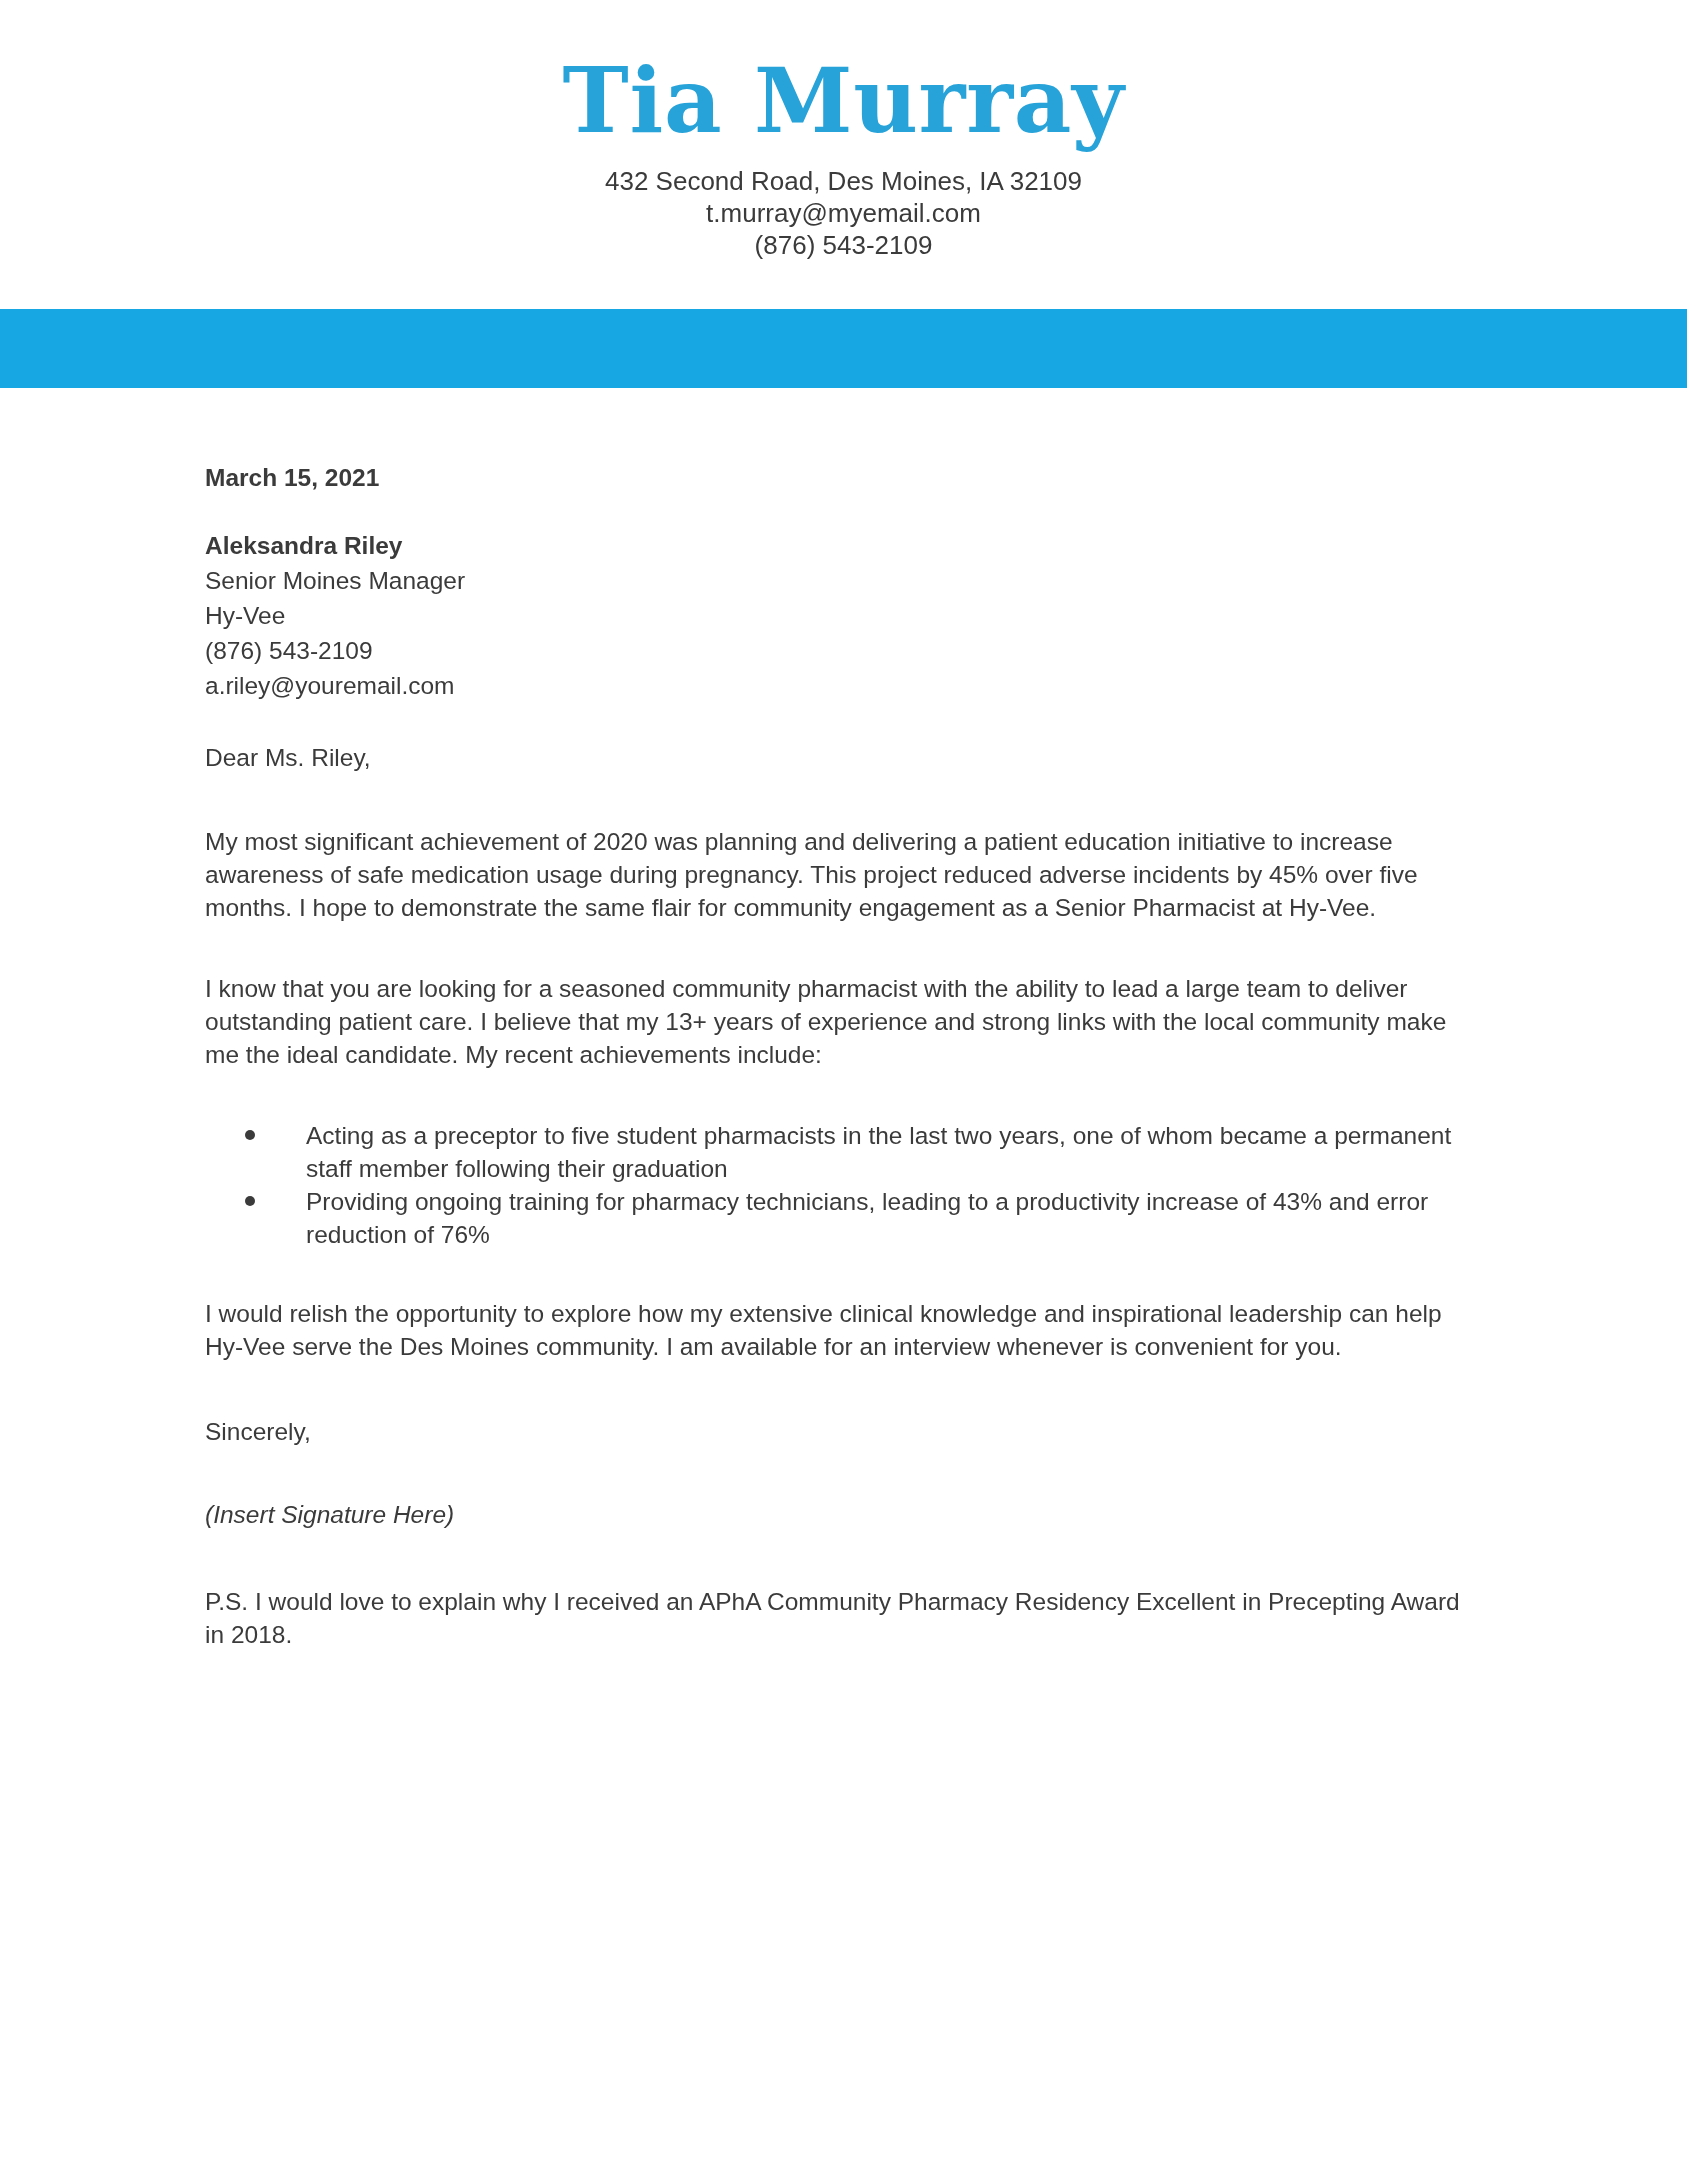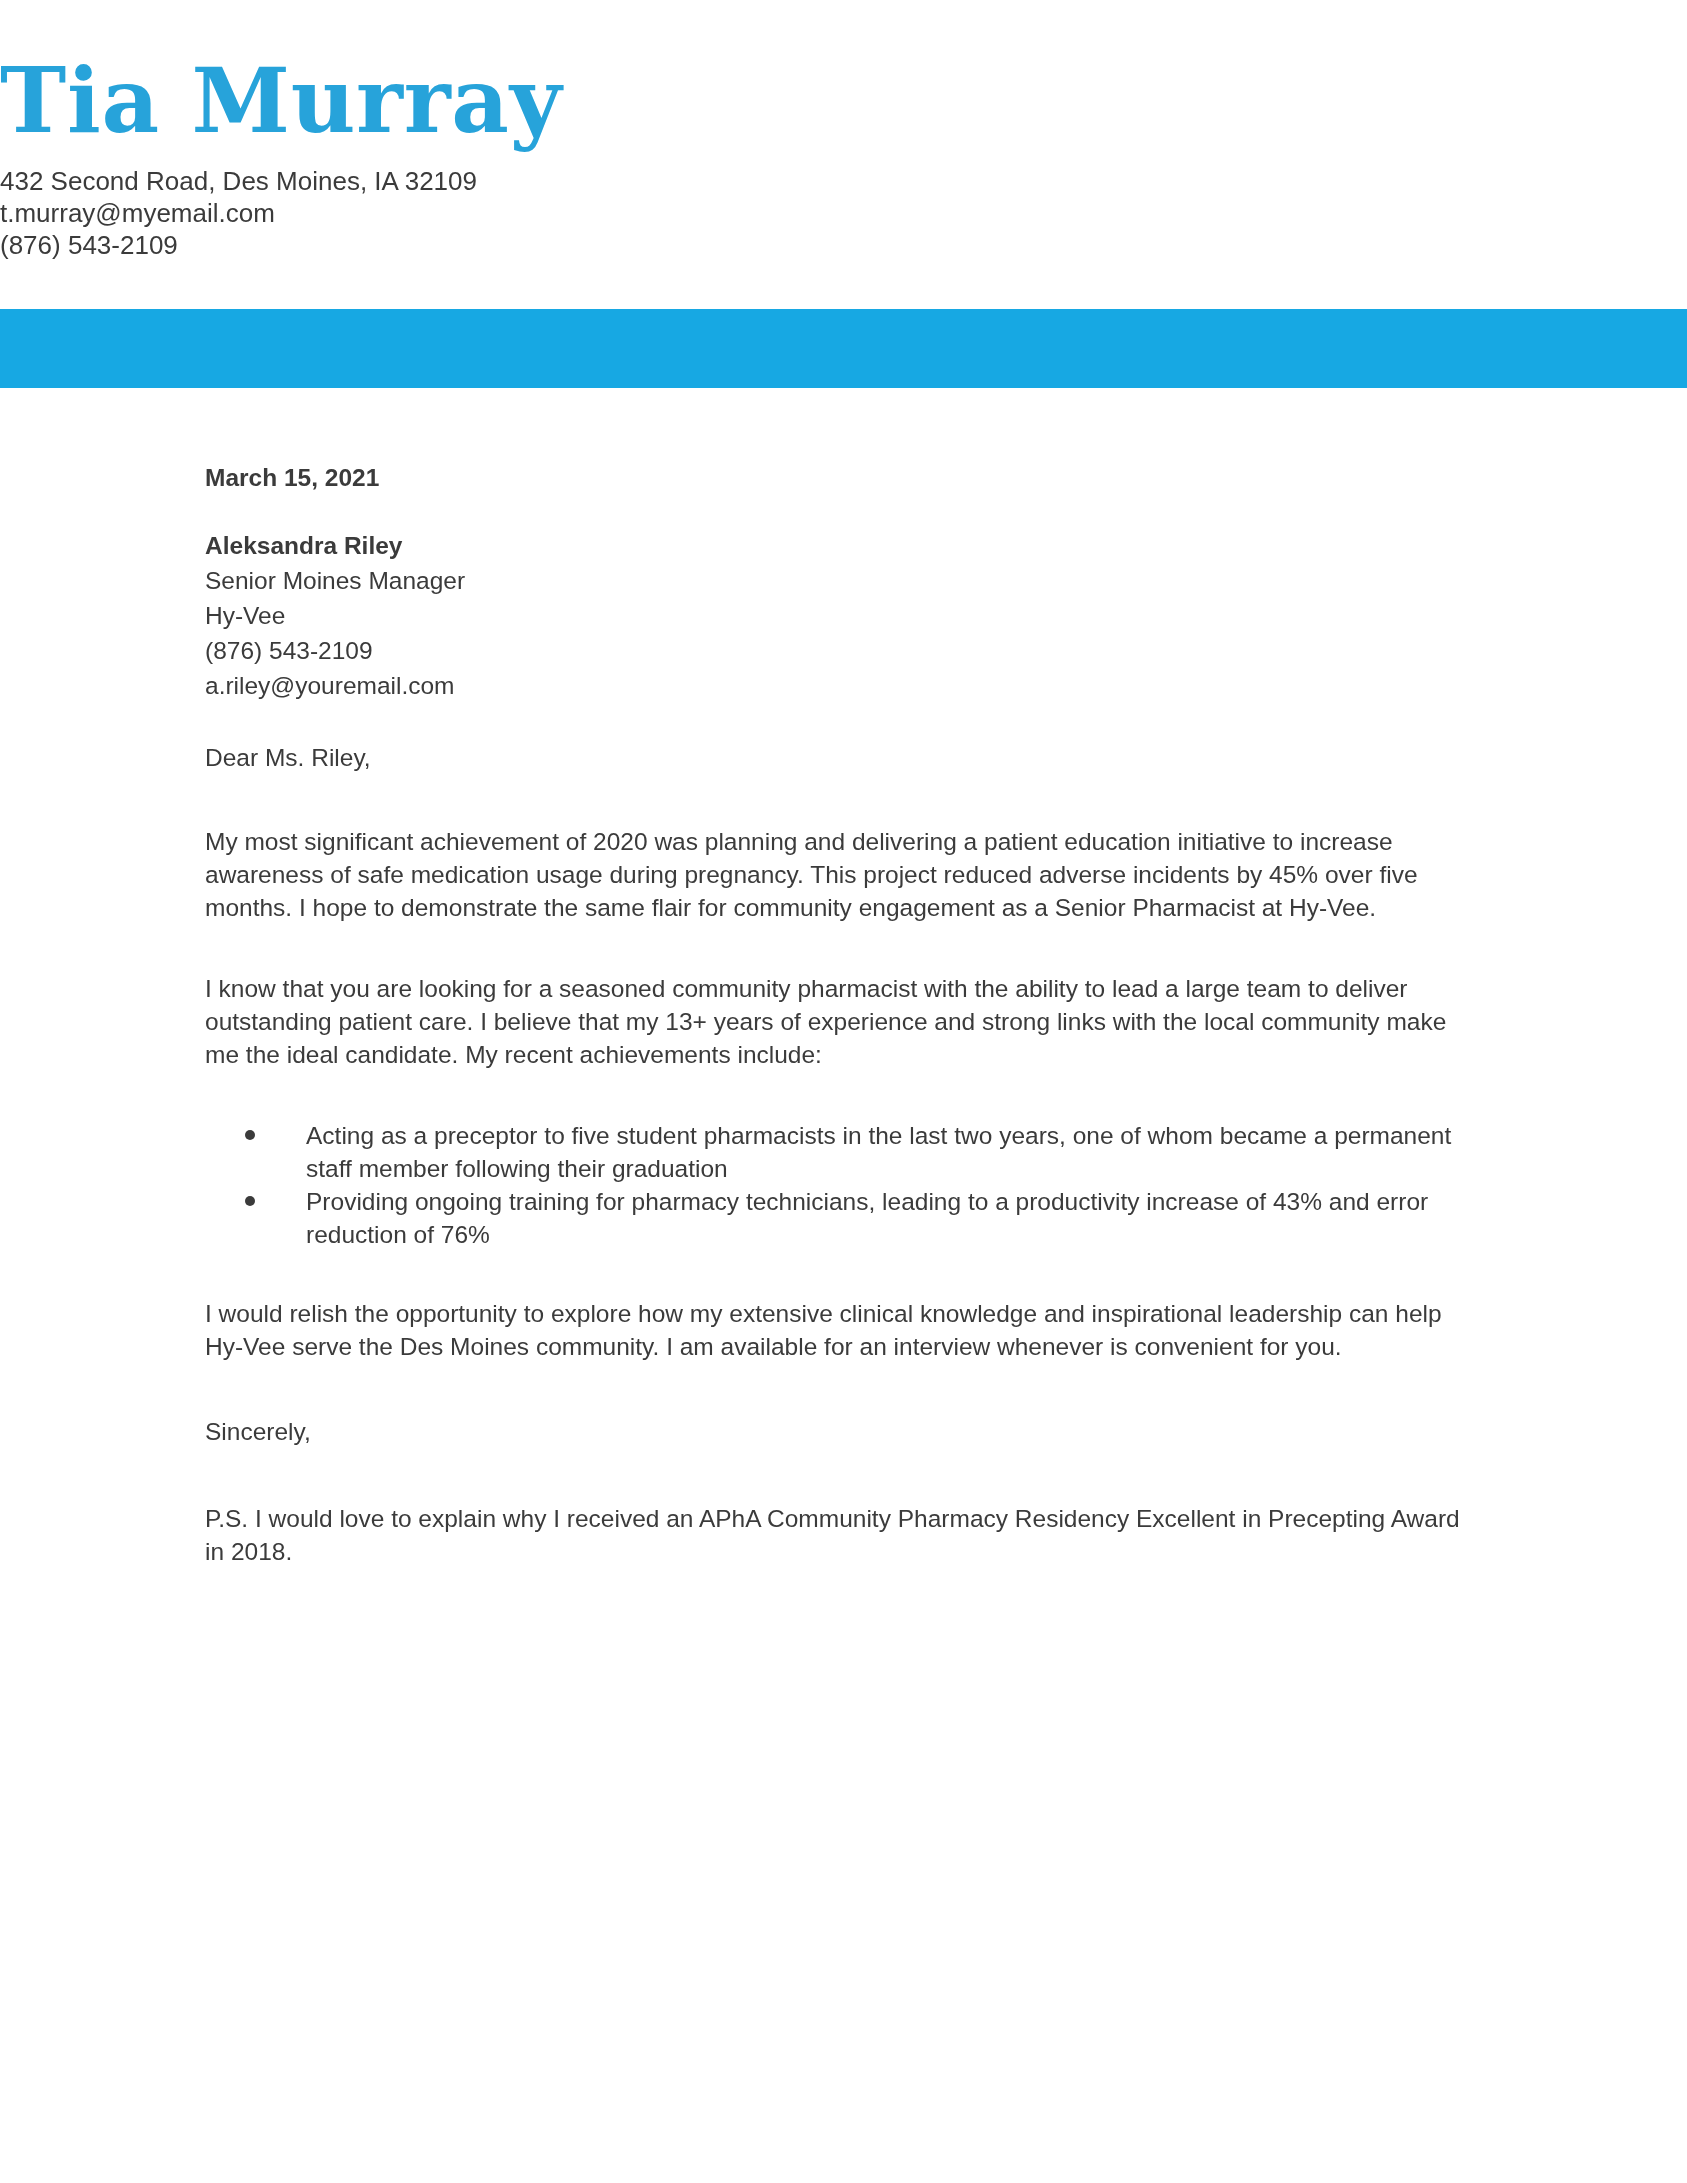--- a/index.html
+++ b/index.html
@@ -10,21 +10,21 @@
     position: relative;
     width: 1687px;
     height: 2183px;
     background: #ffffff;
     overflow: hidden;
   }
 
   
   .header {
     padding-top: 48px;
-    text-align: left;
+    text-align: center;
   }
   .header-name {
     font-family: "DejaVu Serif", "Liberation Serif", serif;
     font-weight: 700;
     font-size: 89px;
     line-height: 1.18;
     letter-spacing: 0.7px;
   }
   .contact-block {
     margin-top: 12px;
@@ -135,19 +135,20 @@
       <li>
         <span class="bullet-dot"></span>
         <span>Providing ongoing training for pharmacy technicians, leading to a productivity increase of 43% and error reduction of 76%</span>
       </li>
     </ul>
 
     <p class="para-3">I would relish the opportunity to explore how my extensive clinical knowledge and inspirational leadership can help Hy-Vee serve the Des Moines community. I am available for an interview whenever is convenient for you.</p>
 
     <div class="signoff">Sincerely,</div>
 
+    <div class="signature-placeholder">(Insert Signature Here)</div>
 
 
     <p class="postscript">P.S. I would love to explain why I received an APhA Community Pharmacy Residency Excellent in Precepting Award in 2018.</p>
 
   </div>
 </div>
 
 
 </body></html>

